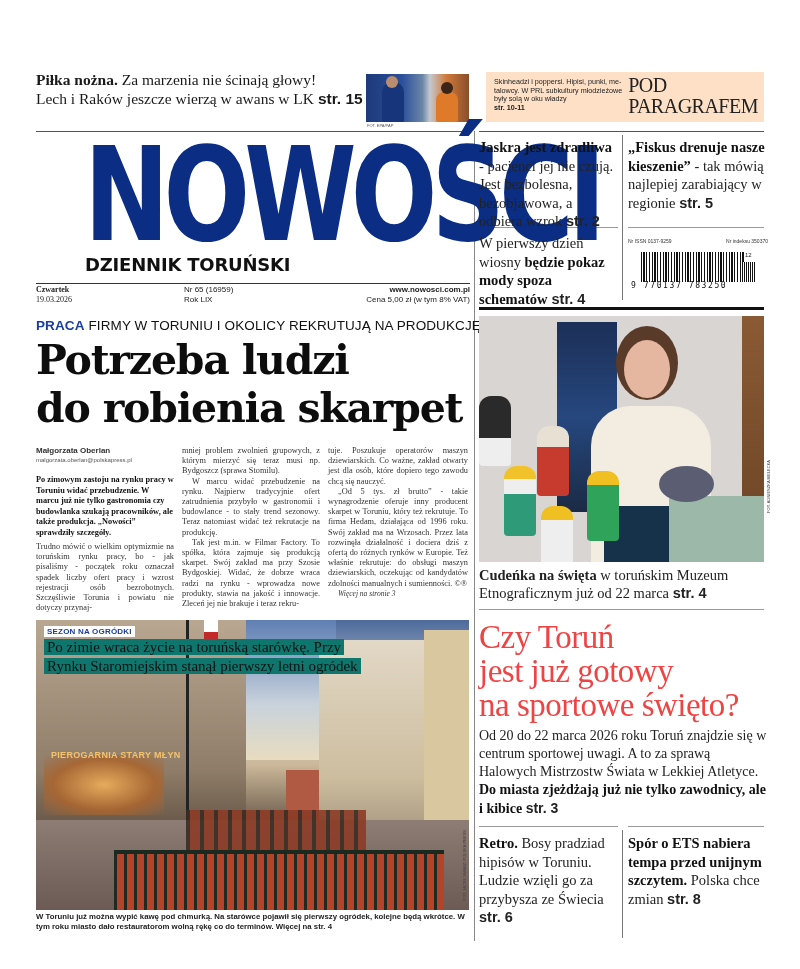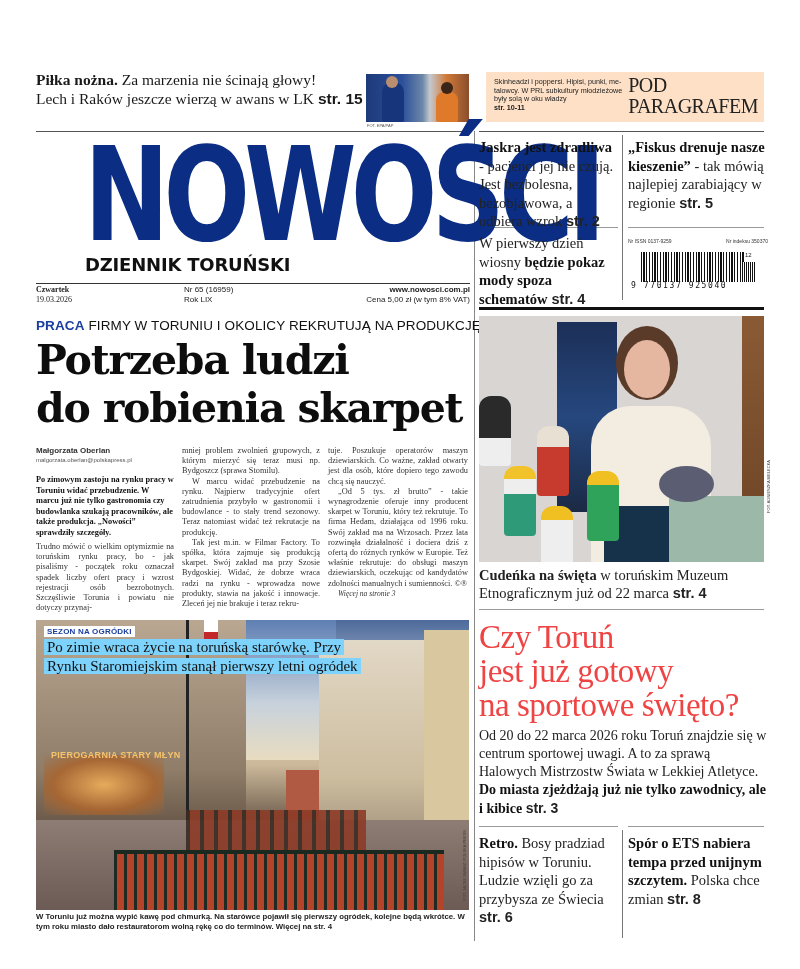--- a/index.html
+++ b/index.html
@@ -65,21 +65,21 @@
   .glow { position:absolute; left:8px; top:135px; width:120px; height:60px; background: radial-gradient(ellipse at center, #f2b15c 0%, #a9652f 60%, transparent 100%); opacity:0.9; }
   .sign { position:absolute; left:15px; top:130px; font-family:"Liberation Sans",sans-serif; font-weight:bold; font-size:9px; color:#f6c36a; letter-spacing:0.3px; }
   .street { position:absolute; left:0; bottom:0; width:433px; height:90px; background: linear-gradient(180deg,#8d7d74,#6c5a55); }
   .fence { position:absolute; left:78px; bottom:0; width:330px; height:60px; background: repeating-linear-gradient(90deg,#1f2a22 0 3px,#b3442a 3px 10px); border-top: 4px solid #1b2a21; }
   .fence-inner { position:absolute; left:150px; bottom:60px; width:180px; height:40px; background: repeating-linear-gradient(90deg,#3a2b23 0 4px,#8c3b26 4px 14px); opacity:0.9; }
   .flag { position:absolute; left:168px; top:0; width:14px; height:24px; background: linear-gradient(180deg,#fff 0 50%, #c3282b 50% 100%); }
   .pole { position:absolute; left:150px; top:0; width:3px; height:210px; background:#222; }
 
   #garden-tag { left: 44px; top: 626px; background:#ffffff; padding: 1px 3px; font-family:"Liberation Sans",sans-serif; font-weight:bold; font-size:8px; color:#1a3ea0; letter-spacing: 0.2px; }
   #garden-title { left: 44px; top: 638px; width: 320px; font-family:"Liberation Serif", serif; font-size: 15px; line-height: 19px; color:#111; }
-  #garden-title span { background:#7dd3fc; padding: 0 3px; box-decoration-break: clone; -webkit-box-decoration-break: clone; }
+  #garden-title span { background:#0f766e; padding: 0 3px; box-decoration-break: clone; -webkit-box-decoration-break: clone; }
   #garden-credit { left: 462px; top: 830px; font-size: 4px; color:#444; writing-mode: vertical-rl; transform: rotate(180deg); font-family:"Liberation Sans",sans-serif; }
   #garden-caption { left: 36px; top: 912px; width: 440px; font-family:"Liberation Sans", sans-serif; font-weight:bold; font-size: 7.8px; line-height: 10px; color:#222; }
 
   
   .rc-teaser { position:absolute; font-family:"Liberation Serif", serif; font-size: 14.5px; line-height: 18.5px; color:#222; }
   .rc-teaser b { font-weight: bold; color:#111; }
 
   #jaskra { left: 479px; top: 138px; width: 140px; }
   #fiskus { left: 628px; top: 138px; width: 140px; }
   #wiosna { left: 479px; top: 234px; width: 140px; }
@@ -230,21 +230,21 @@
 <div id="wiosna" class="rc-teaser">
   <span>W pierwszy dzień wiosny </span><b>będzie pokaz mody spoza schematów</b><span class="strref"> str. 4</span>
 </div>
 
 <div id="barcode-area" class="abs">
   <div id="issn">Nr ISSN 0137-9259</div>
   <div id="indeks">Nr indeksu 350370</div>
   <div id="barcode"></div>
   <div id="barcode2"></div>
   <div id="barcode-12">12</div>
-  <div id="barcode-num">9 770137 925040</div>
+  <div id="barcode-num">9 770137 783250</div>
 </div>
 
 <div id="folk-photo" class="abs">
   <div class="window"></div>
   <div class="shelf"></div>
   <div class="woman-body"></div>
   <div class="woman-head"></div>
   <div class="skirt"></div>
   <div class="doll d5"></div>
   <div class="doll d1"></div>

